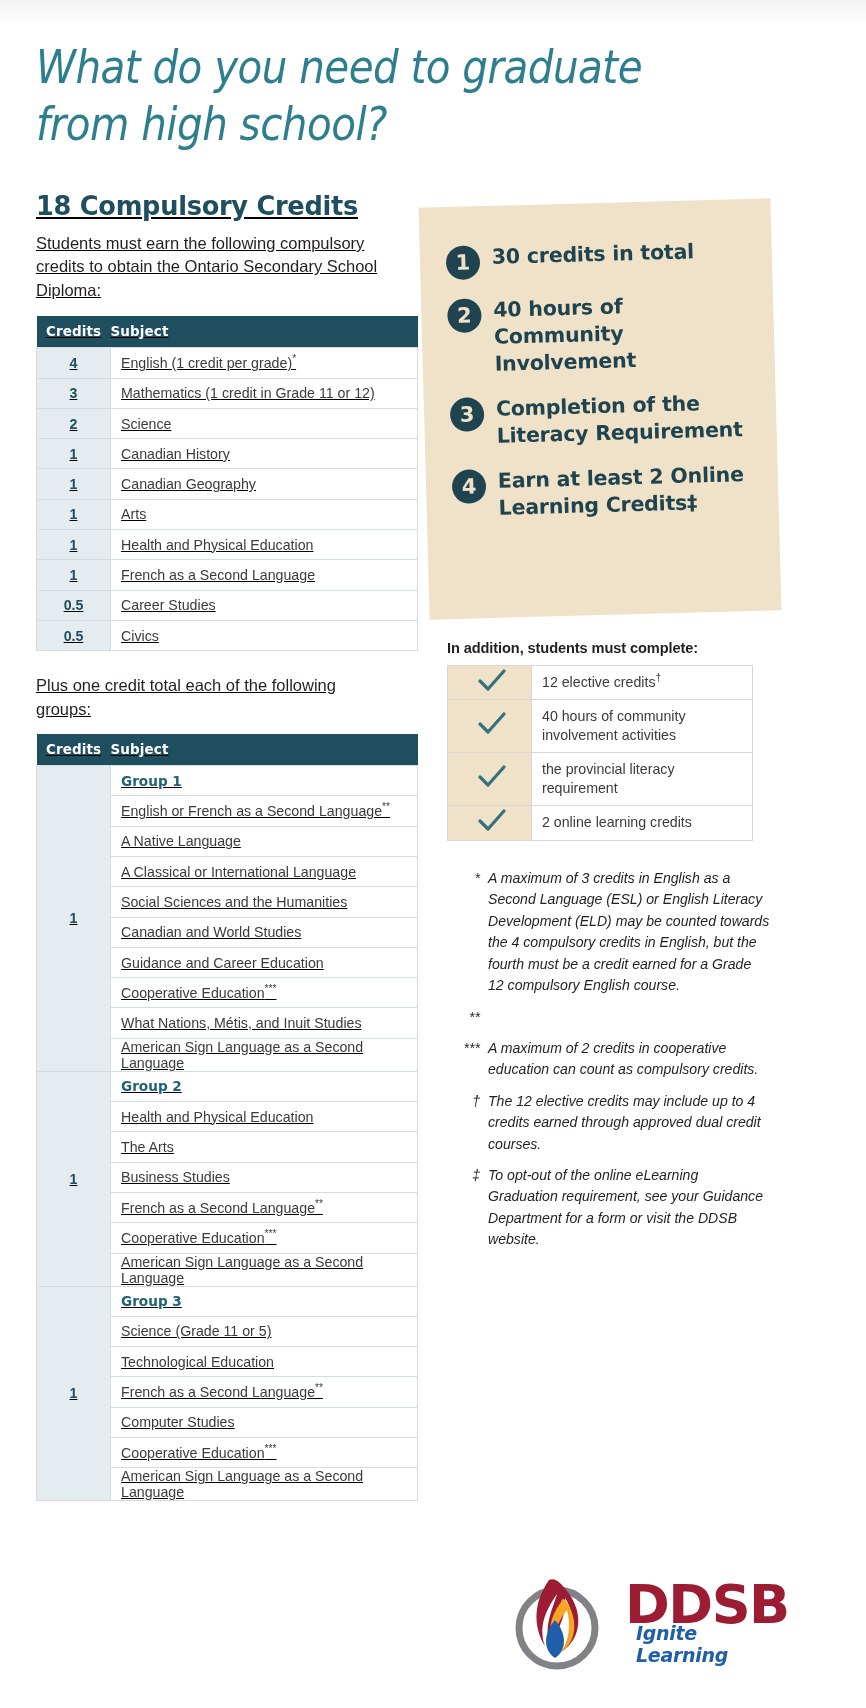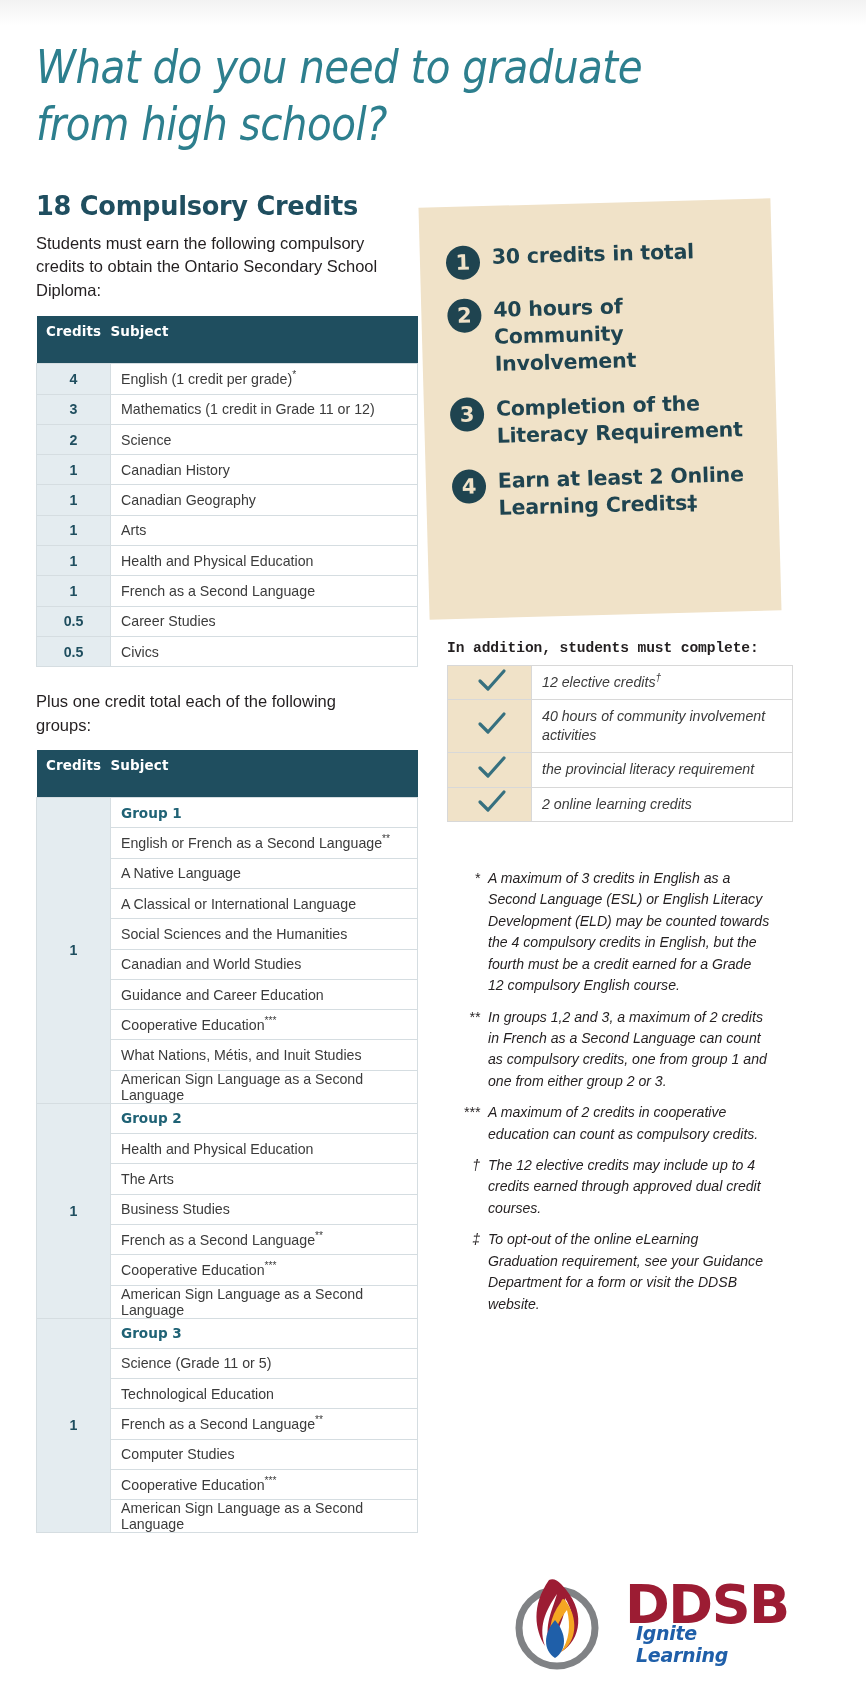--- a/index.html
+++ b/index.html
@@ -30,20 +30,21 @@
     color: #2d7f8e;
     transform: scaleX(0.86);
     transform-origin: left top;
   }
 
   
   .left-col {
     position: absolute;
     left: 36px; top: 190px;
     width: 350px;
+    text-decoration: underline;
   }
   .section-title {
     font-family: "DejaVu Sans", sans-serif;
     font-weight: bold;
     font-size: 27px;
     color: #1f4e5f;
     letter-spacing: -0.3px;
     transform: scaleX(0.95);
     transform-origin: left top;
     margin-bottom: 11px;
@@ -60,21 +61,21 @@
     width: 382px;
     border-collapse: collapse;
     table-layout: fixed;
   }
   table.req th {
     background: #1f4e5f;
     color: #ffffff;
     font-family: "DejaVu Sans", sans-serif;
     font-weight: bold;
     font-size: 13.5px;
-    padding: 7px 0 24px 0;
+    padding: 7px 0 8px 0;
     letter-spacing: 0.1px;
   }
   table.req th.c-credits { width: 74px; text-align: center; }
   table.req th.c-subject { text-align: left; }
   table.req td {
     border: 1px solid #d5dde1;
     font-size: 14.2px;
     color: #3b3b3b;
     height: 30.3px;
     padding: 0 0 0 10px;
@@ -155,32 +156,31 @@
     max-width: 262px;
   }
 
   
   .right-col {
     position: absolute;
     left: 447px; top: 640px;
     width: 330px;
   }
   .addition-title {
-    font-family: Liberation Mono, monospace;
+    font-family: Liberation Sans, sans-serif;
     font-weight: bold;
     font-size: 14.6px;
     color: #231f20;
     margin-bottom: 9px;
     letter-spacing: -0.1px;
   }
   table.checks {
-    width: 346px;
+    width: 306px;
     border-collapse: collapse;
     table-layout: fixed;
-    font-style: italic;
   }
   table.checks td {
     border: 1px solid #d8d8d8;
     font-size: 14.2px;
     color: #3b3b3b;
     line-height: 1.3;
     padding: 7px 8px 8px 10px;
     vertical-align: middle;
   }
   table.checks td.ck {
@@ -451,21 +451,20 @@
     </table>
   </div>
 
   <div class="footnotes" id="footnotes">
       <div class="fn">
         <div class="fn-mark">*</div>
         <div class="fn-body">A maximum of 3 credits in English as a Second Language (ESL) or English Literacy Development (ELD) may be counted towards the 4 compulsory credits in English, but the fourth must be a credit earned for a Grade 12 compulsory English course.</div>
       </div>
       <div class="fn">
         <div class="fn-mark">**</div>
-        <div class="fn-body">In groups 1,2 and 3, a maximum of 2 credits in French as a Second Language can count as compulsory credits, one from group 1 and one from either group 2 or 3.</div>
       </div>
       <div class="fn">
         <div class="fn-mark">***</div>
         <div class="fn-body">A maximum of 2 credits in cooperative education can count as compulsory credits.</div>
       </div>
       <div class="fn">
         <div class="fn-mark">†</div>
         <div class="fn-body">The 12 elective credits may include up to 4 credits earned through approved dual credit courses.</div>
       </div>
       <div class="fn">

